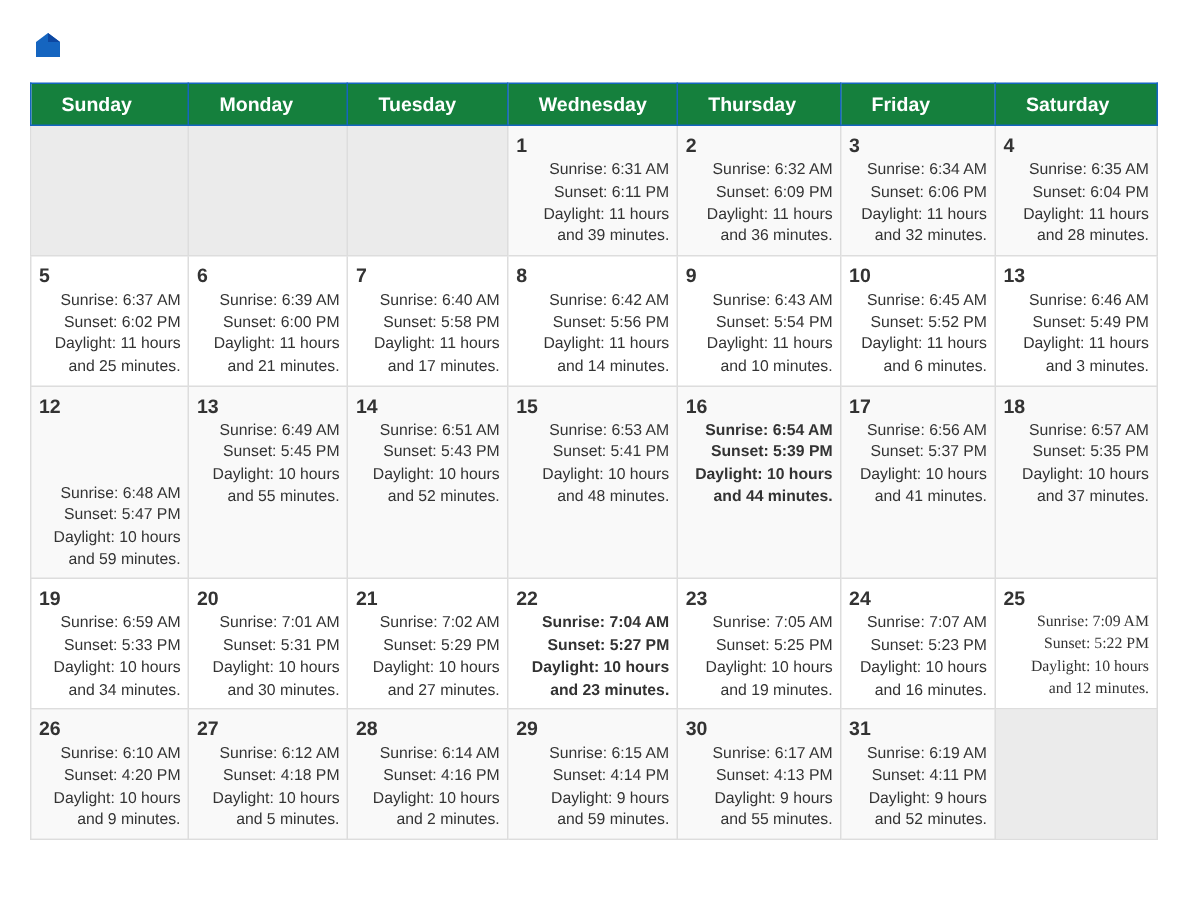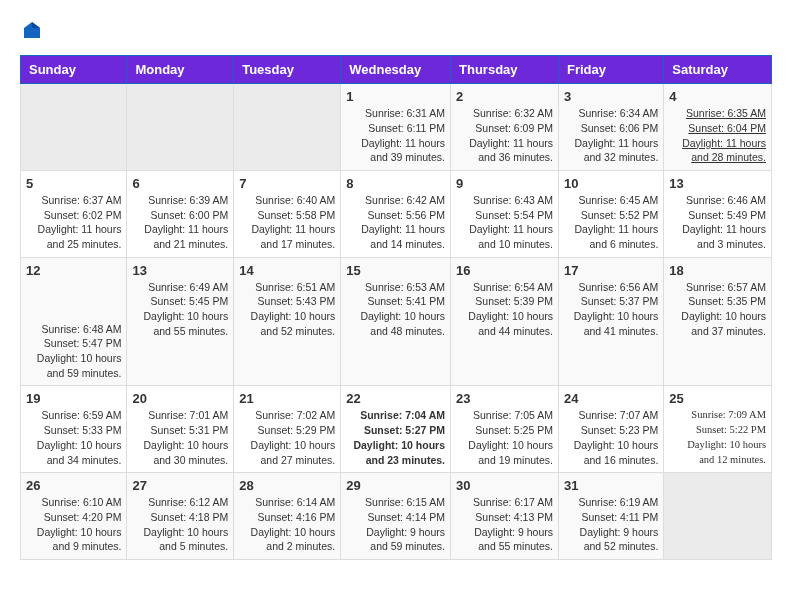--- a/index.html
+++ b/index.html
@@ -41,25 +41,25 @@
     .subtitle {
       font-size: 16px;
       color: #444;
     }
     table {
       width: 100%;
       border-collapse: collapse;
       border: 1px solid #ccc;
     }
     thead tr th {
-      background: #6d28d9;
+      background: #15803d;
       color: #fff;
       font-size: 13px;
       font-weight: bold;
-      padding: 6px 8px;
+      padding: 6px 20px;
       text-align: left;
       border: 1px solid #1565c0;
     }
     tbody tr td {
       vertical-align: top;
       padding: 5px 5px;
       border: 1px solid #ddd;
       width: 113px;
       min-height: 80px;
       font-size: 11px;
@@ -140,21 +140,21 @@
         </td>
         <td>
           <span class="day-num">3</span>
           <div class="day-info" style="white-space: pre-line;">Sunrise: 6:34 AM
 Sunset: 6:06 PM
 Daylight: 11 hours
 and 32 minutes.</div>
         </td>
         <td>
           <span class="day-num">4</span>
-          <div class="day-info" style="white-space: pre-line; text-decoration: underline;">Sunrise: 6:35 AM
+          <div class="day-info" style="white-space: pre-line;">Sunrise: 6:35 AM
 Sunset: 6:04 PM
 Daylight: 11 hours
 and 28 minutes.</div>
         </td>
       </tr>
       <tr>
         <td>
           <span class="day-num">5</span>
           <div class="day-info" style="white-space: pre-line;">Sunrise: 6:37 AM
 Sunset: 6:02 PM
@@ -228,21 +228,21 @@
         </td>
         <td>
           <span class="day-num">15</span>
           <div class="day-info" style="white-space: pre-line;">Sunrise: 6:53 AM
 Sunset: 5:41 PM
 Daylight: 10 hours
 and 48 minutes.</div>
         </td>
         <td>
           <span class="day-num">16</span>
-          <div class="day-info" style="white-space: pre-line;">Sunrise: 6:54 AM
+          <div class="day-info" style="white-space: pre-line; font-weight: bold;">Sunrise: 6:54 AM
 Sunset: 5:39 PM
 Daylight: 10 hours
 and 44 minutes.</div>
         </td>
         <td>
           <span class="day-num">17</span>
           <div class="day-info" style="white-space: pre-line;">Sunrise: 6:56 AM
 Sunset: 5:37 PM
 Daylight: 10 hours
 and 41 minutes.</div>

